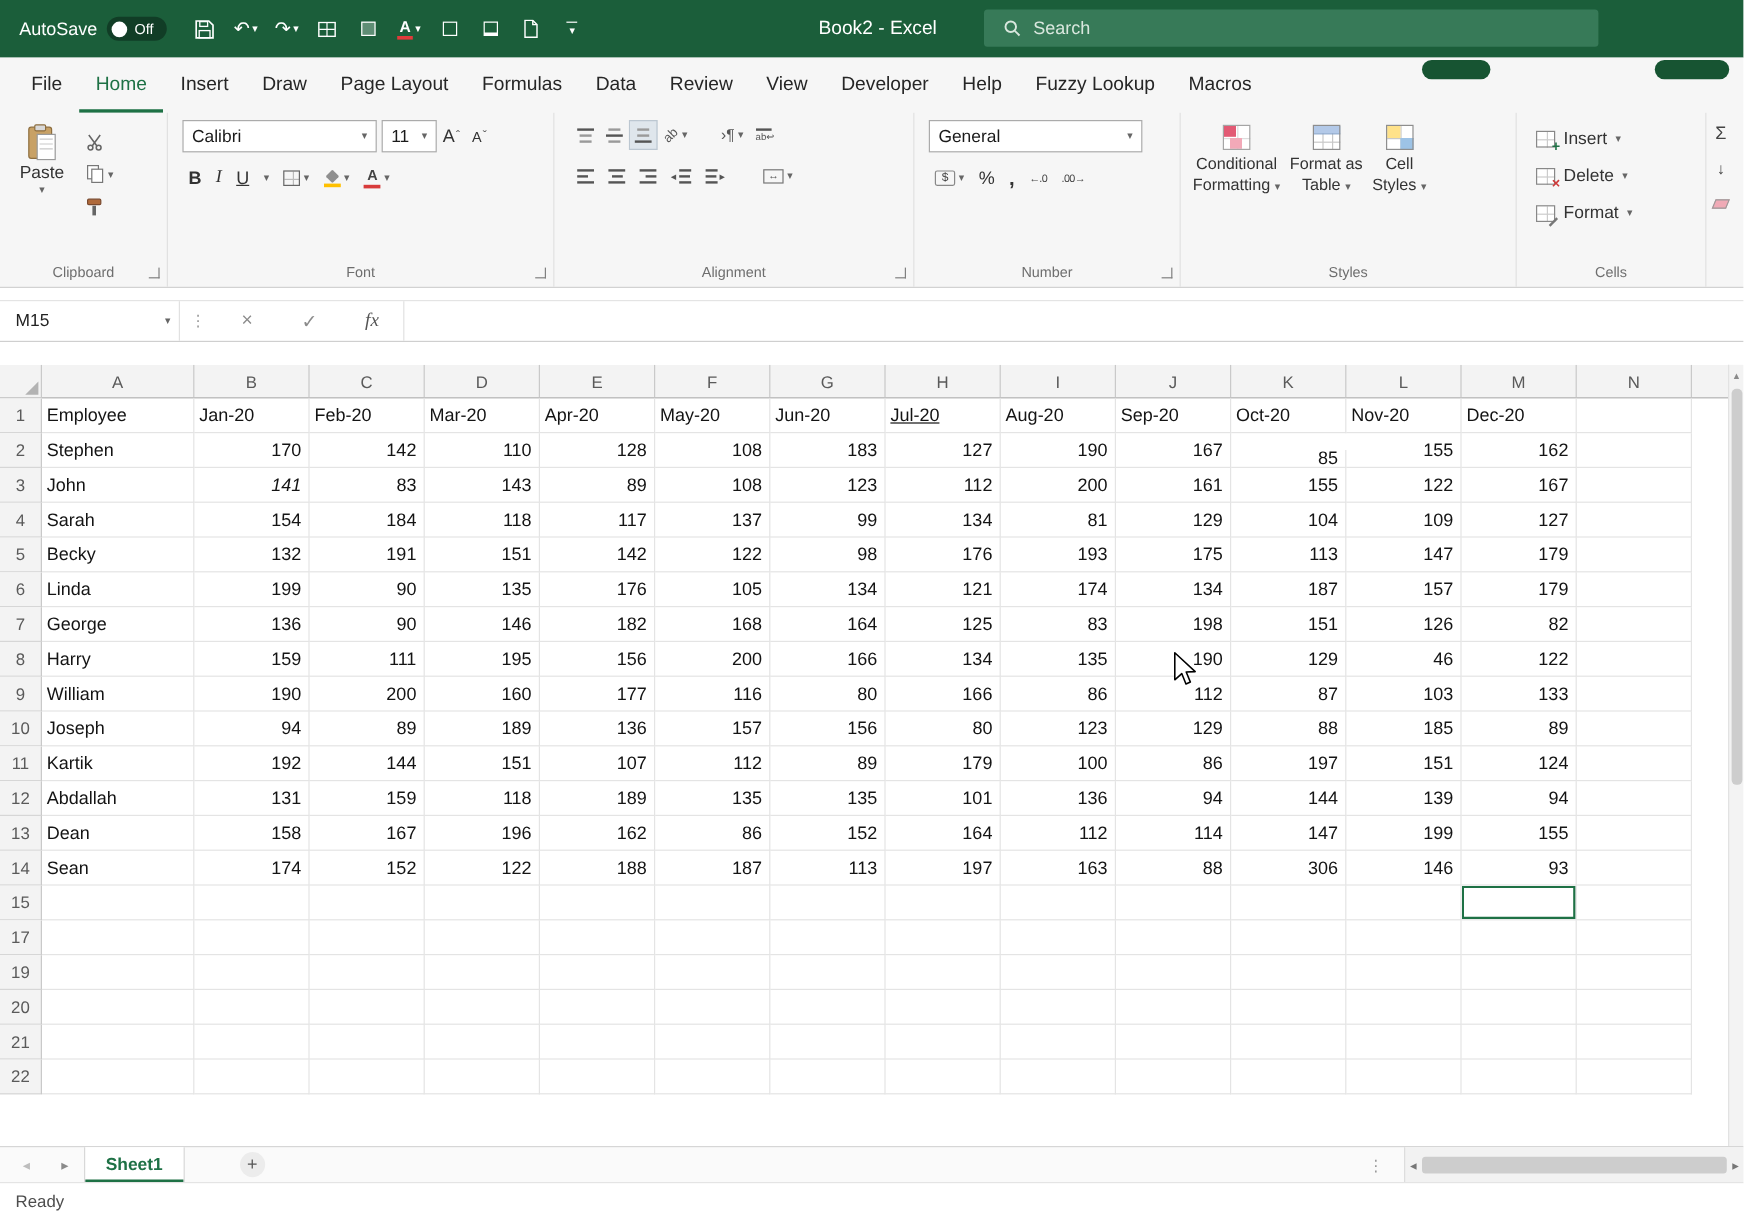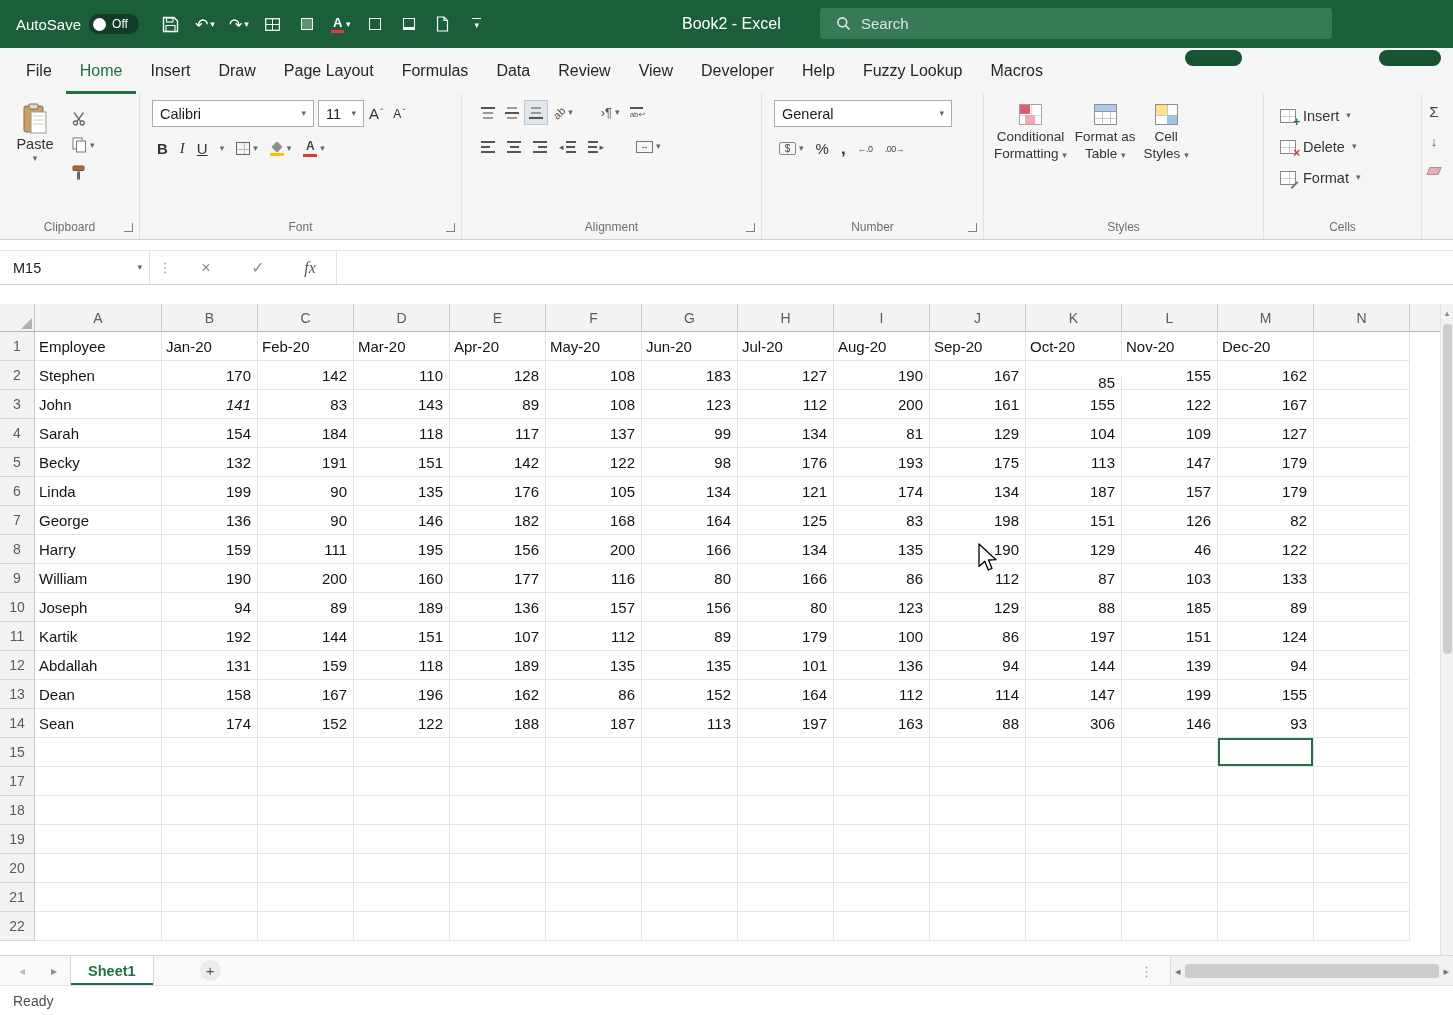--- a/index.html
+++ b/index.html
@@ -514,21 +514,21 @@
   <div>
       <div class="grow">
         <div class="rh">1</div>
         <div class="cell" style="width: 127px;">Employee</div>
         <div class="cell" style="width: 96px;">Jan-20</div>
         <div class="cell" style="width: 96px;">Feb-20</div>
         <div class="cell" style="width: 96px;">Mar-20</div>
         <div class="cell" style="width: 96px;">Apr-20</div>
         <div class="cell" style="width: 96px;">May-20</div>
         <div class="cell" style="width: 96px;">Jun-20</div>
-        <div class="cell" style="width: 96px;">Jul-20</div>
+        <div class="cell" style="width: 96px; text-decoration: underline;">Jul-20</div>
         <div class="cell" style="width: 96px;">Aug-20</div>
         <div class="cell" style="width: 96px;">Sep-20</div>
         <div class="cell" style="width: 96px;">Oct-20</div>
         <div class="cell" style="width: 96px;">Nov-20</div>
         <div class="cell" style="width: 96px;">Dec-20</div>
         <div class="cell" style="width: 96px;"></div>
       </div>
       <div class="grow">
         <div class="rh">2</div>
         <div class="cell" style="width: 127px;">Stephen</div>
@@ -778,37 +778,20 @@
         <div class="cell" style="width: 96px;"></div>
         <div class="cell" style="width: 96px;"></div>
         <div class="cell" style="width: 96px;"></div>
         <div class="cell" style="width: 96px;"></div>
         <div class="cell" style="width: 96px;"></div>
         <div class="cell" style="width: 96px;"></div>
         <div class="cell" style="width: 96px;"></div>
         <div class="cell" style="width: 96px;"></div>
       </div>
       <div class="grow">
-        <div class="rh">18</div>
-        <div class="cell" style="width: 127px;"></div>
-        <div class="cell" style="width: 96px;"></div>
-        <div class="cell" style="width: 96px;"></div>
-        <div class="cell" style="width: 96px;"></div>
-        <div class="cell" style="width: 96px;"></div>
-        <div class="cell" style="width: 96px;"></div>
-        <div class="cell" style="width: 96px;"></div>
-        <div class="cell" style="width: 96px;"></div>
-        <div class="cell" style="width: 96px;"></div>
-        <div class="cell" style="width: 96px;"></div>
-        <div class="cell" style="width: 96px;"></div>
-        <div class="cell" style="width: 96px;"></div>
-        <div class="cell" style="width: 96px;"></div>
-        <div class="cell" style="width: 96px;"></div>
-      </div>
-      <div class="grow">
         <div class="rh">19</div>
         <div class="cell" style="width: 127px;"></div>
         <div class="cell" style="width: 96px;"></div>
         <div class="cell" style="width: 96px;"></div>
         <div class="cell" style="width: 96px;"></div>
         <div class="cell" style="width: 96px;"></div>
         <div class="cell" style="width: 96px;"></div>
         <div class="cell" style="width: 96px;"></div>
         <div class="cell" style="width: 96px;"></div>
         <div class="cell" style="width: 96px;"></div>

